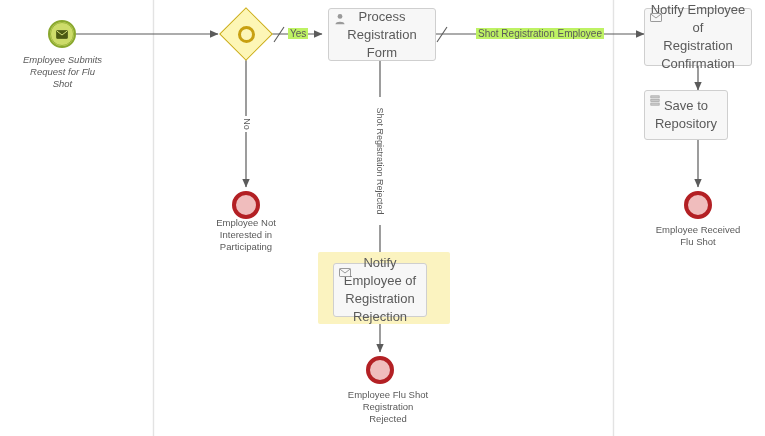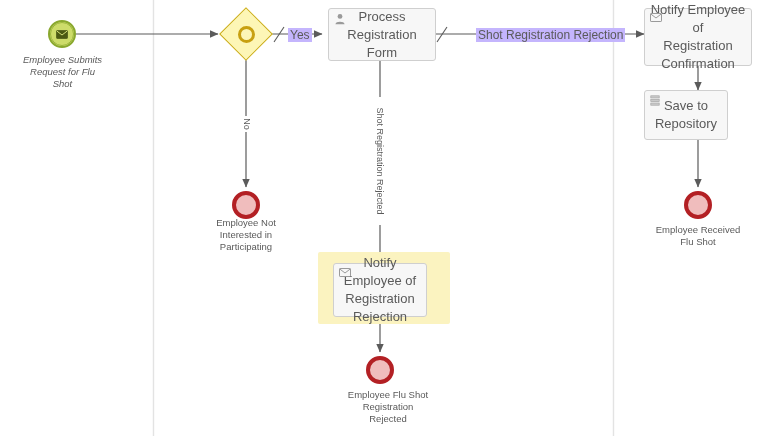--- a/index.html
+++ b/index.html
@@ -103,23 +103,23 @@
   .label{
     position:absolute;
     font-size:9.5px;
     line-height:12px;
     color:#5a5a5a;
     text-align:center;
     white-space:pre-line;
   }
   .flow-label{
     position:absolute;
-    font-size:12px;
-    color:#5a5a5a;
-    background:#c4b5fd;
+    font-size:10px;
+    color:#5a5a5a;
+    background:#bef264;
     padding:0 2px;
     white-space:nowrap;
   }
   .flow-label-v{
     position:absolute;
     font-size:9px;
     color:#5a5a5a;
     background:#ffffff;
     padding:1px 0;
     white-space:nowrap;
@@ -189,21 +189,21 @@
     <span class="task-icon">
       <svg width="12" height="12" viewBox="0 0 12 12">
         <circle cx="6" cy="3.4" r="2.4" fill="#9a9a9a"></circle>
         <path d="M1.4,11.2 C1.4,7.9 10.6,7.9 10.6,11.2 Z" fill="#9a9a9a"></path>
       </svg>
     </span>
     <div class="task-label">Process
 Registration Form</div>
   </div>
 
-  <div class="flow-label" style="left:476px;top:28px;">Shot Registration Rejection</div>
+  <div class="flow-label" style="left:476px;top:28px;">Shot Registration Employee</div>
 
   <div class="flow-label-v" style="left:316px;top:155px;width:128px;text-align:center;">Shot Registration Rejected</div>
 
   <div class="task" style="left:644px;top:8px;width:108px;height:58px;">
     <span class="task-icon">
       <svg width="12" height="9" viewBox="0 0 12 9">
         <rect x="0.5" y="0.5" width="11" height="8" rx="0.6" fill="none" stroke="#9a9a9a" stroke-width="1"></rect>
         <path d="M0.9,1.1 L6,5 L11.1,1.1" fill="none" stroke="#9a9a9a" stroke-width="1"></path>
       </svg>
     </span>

